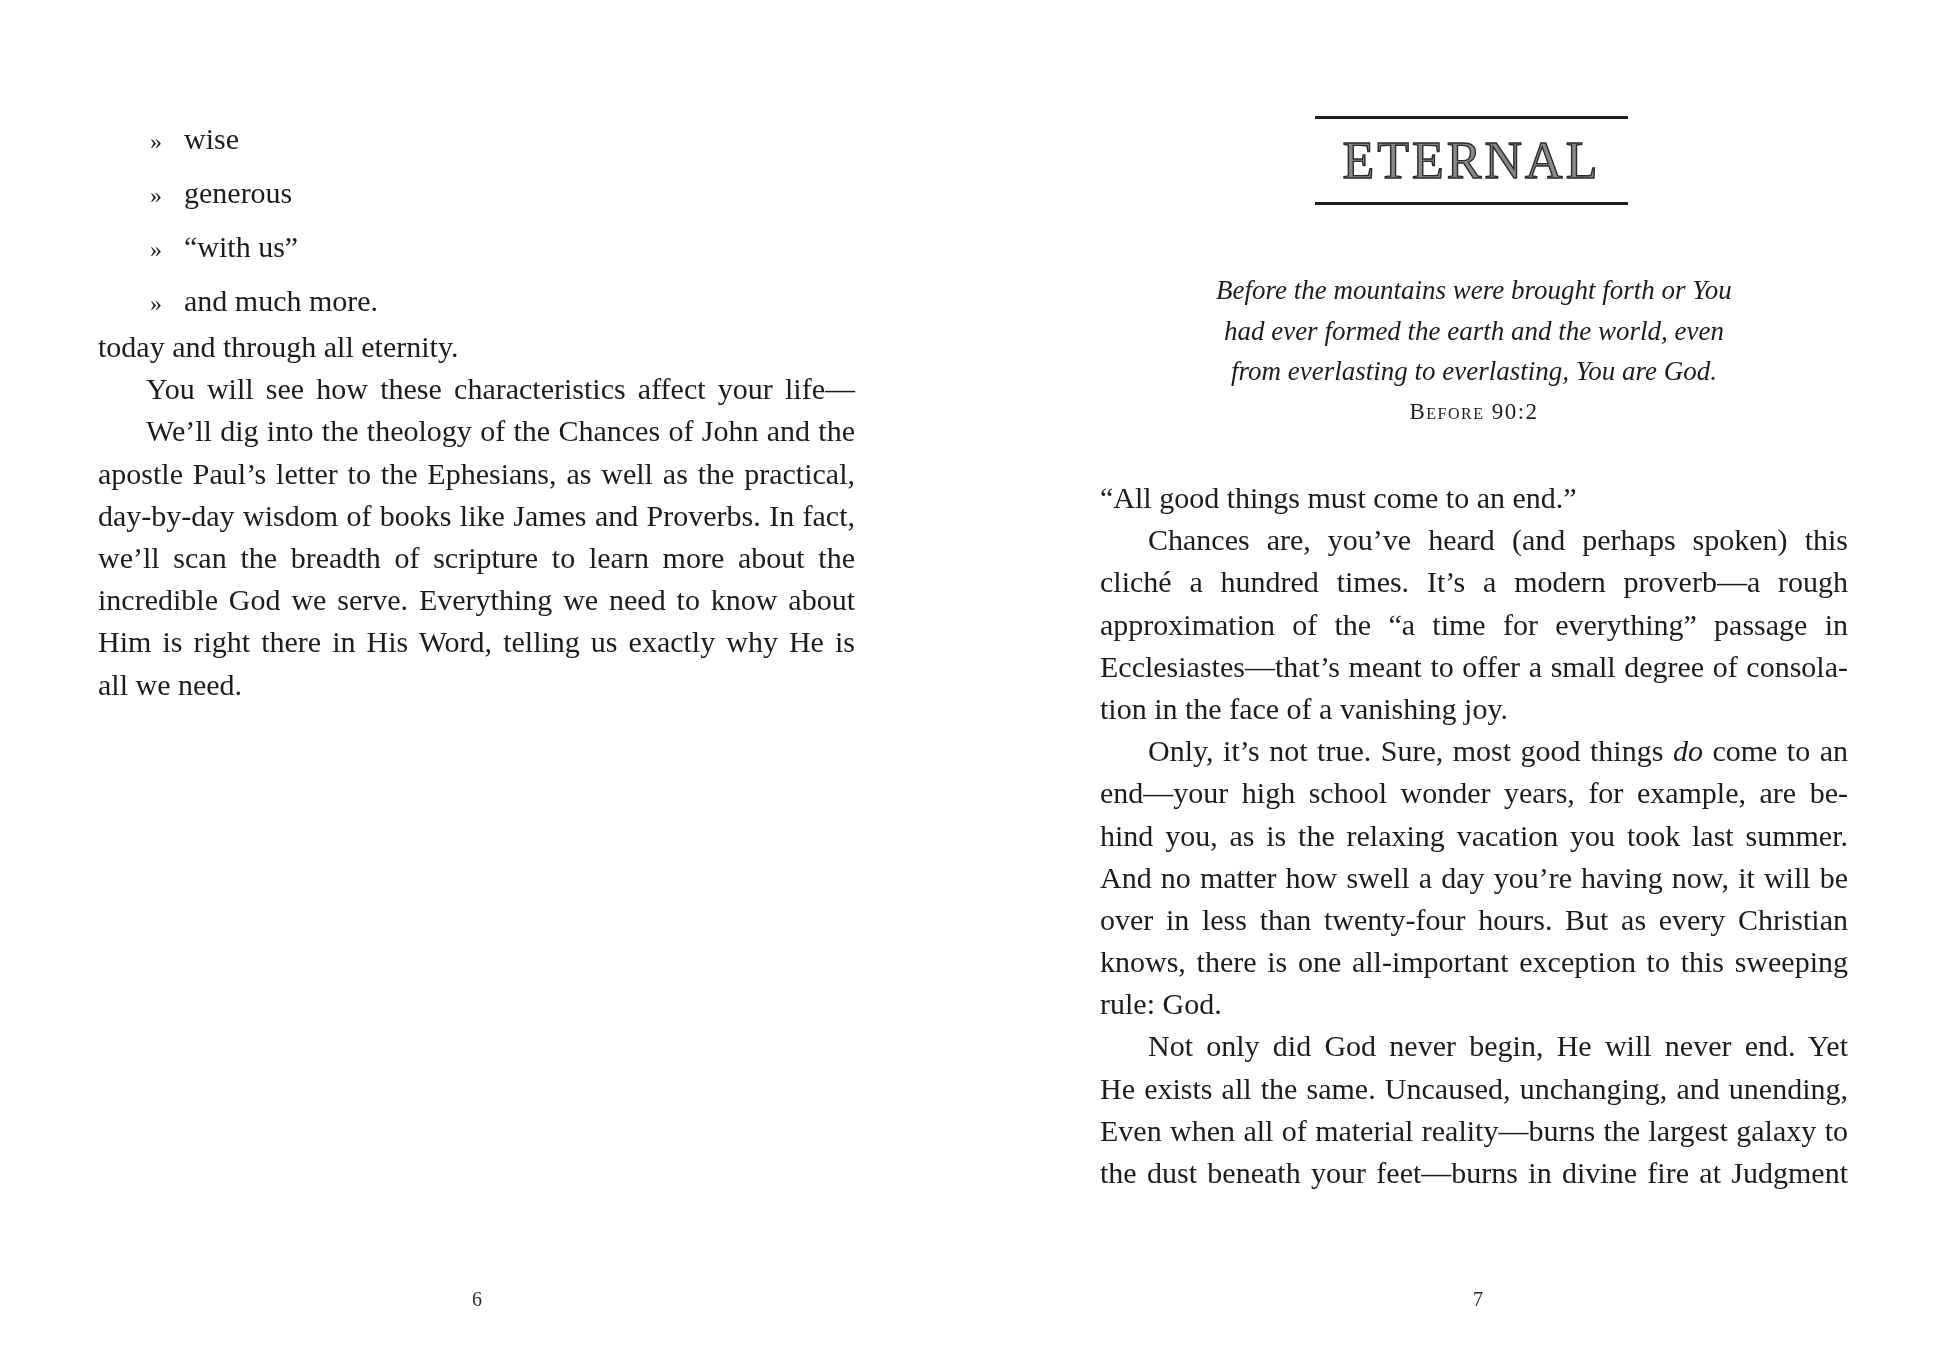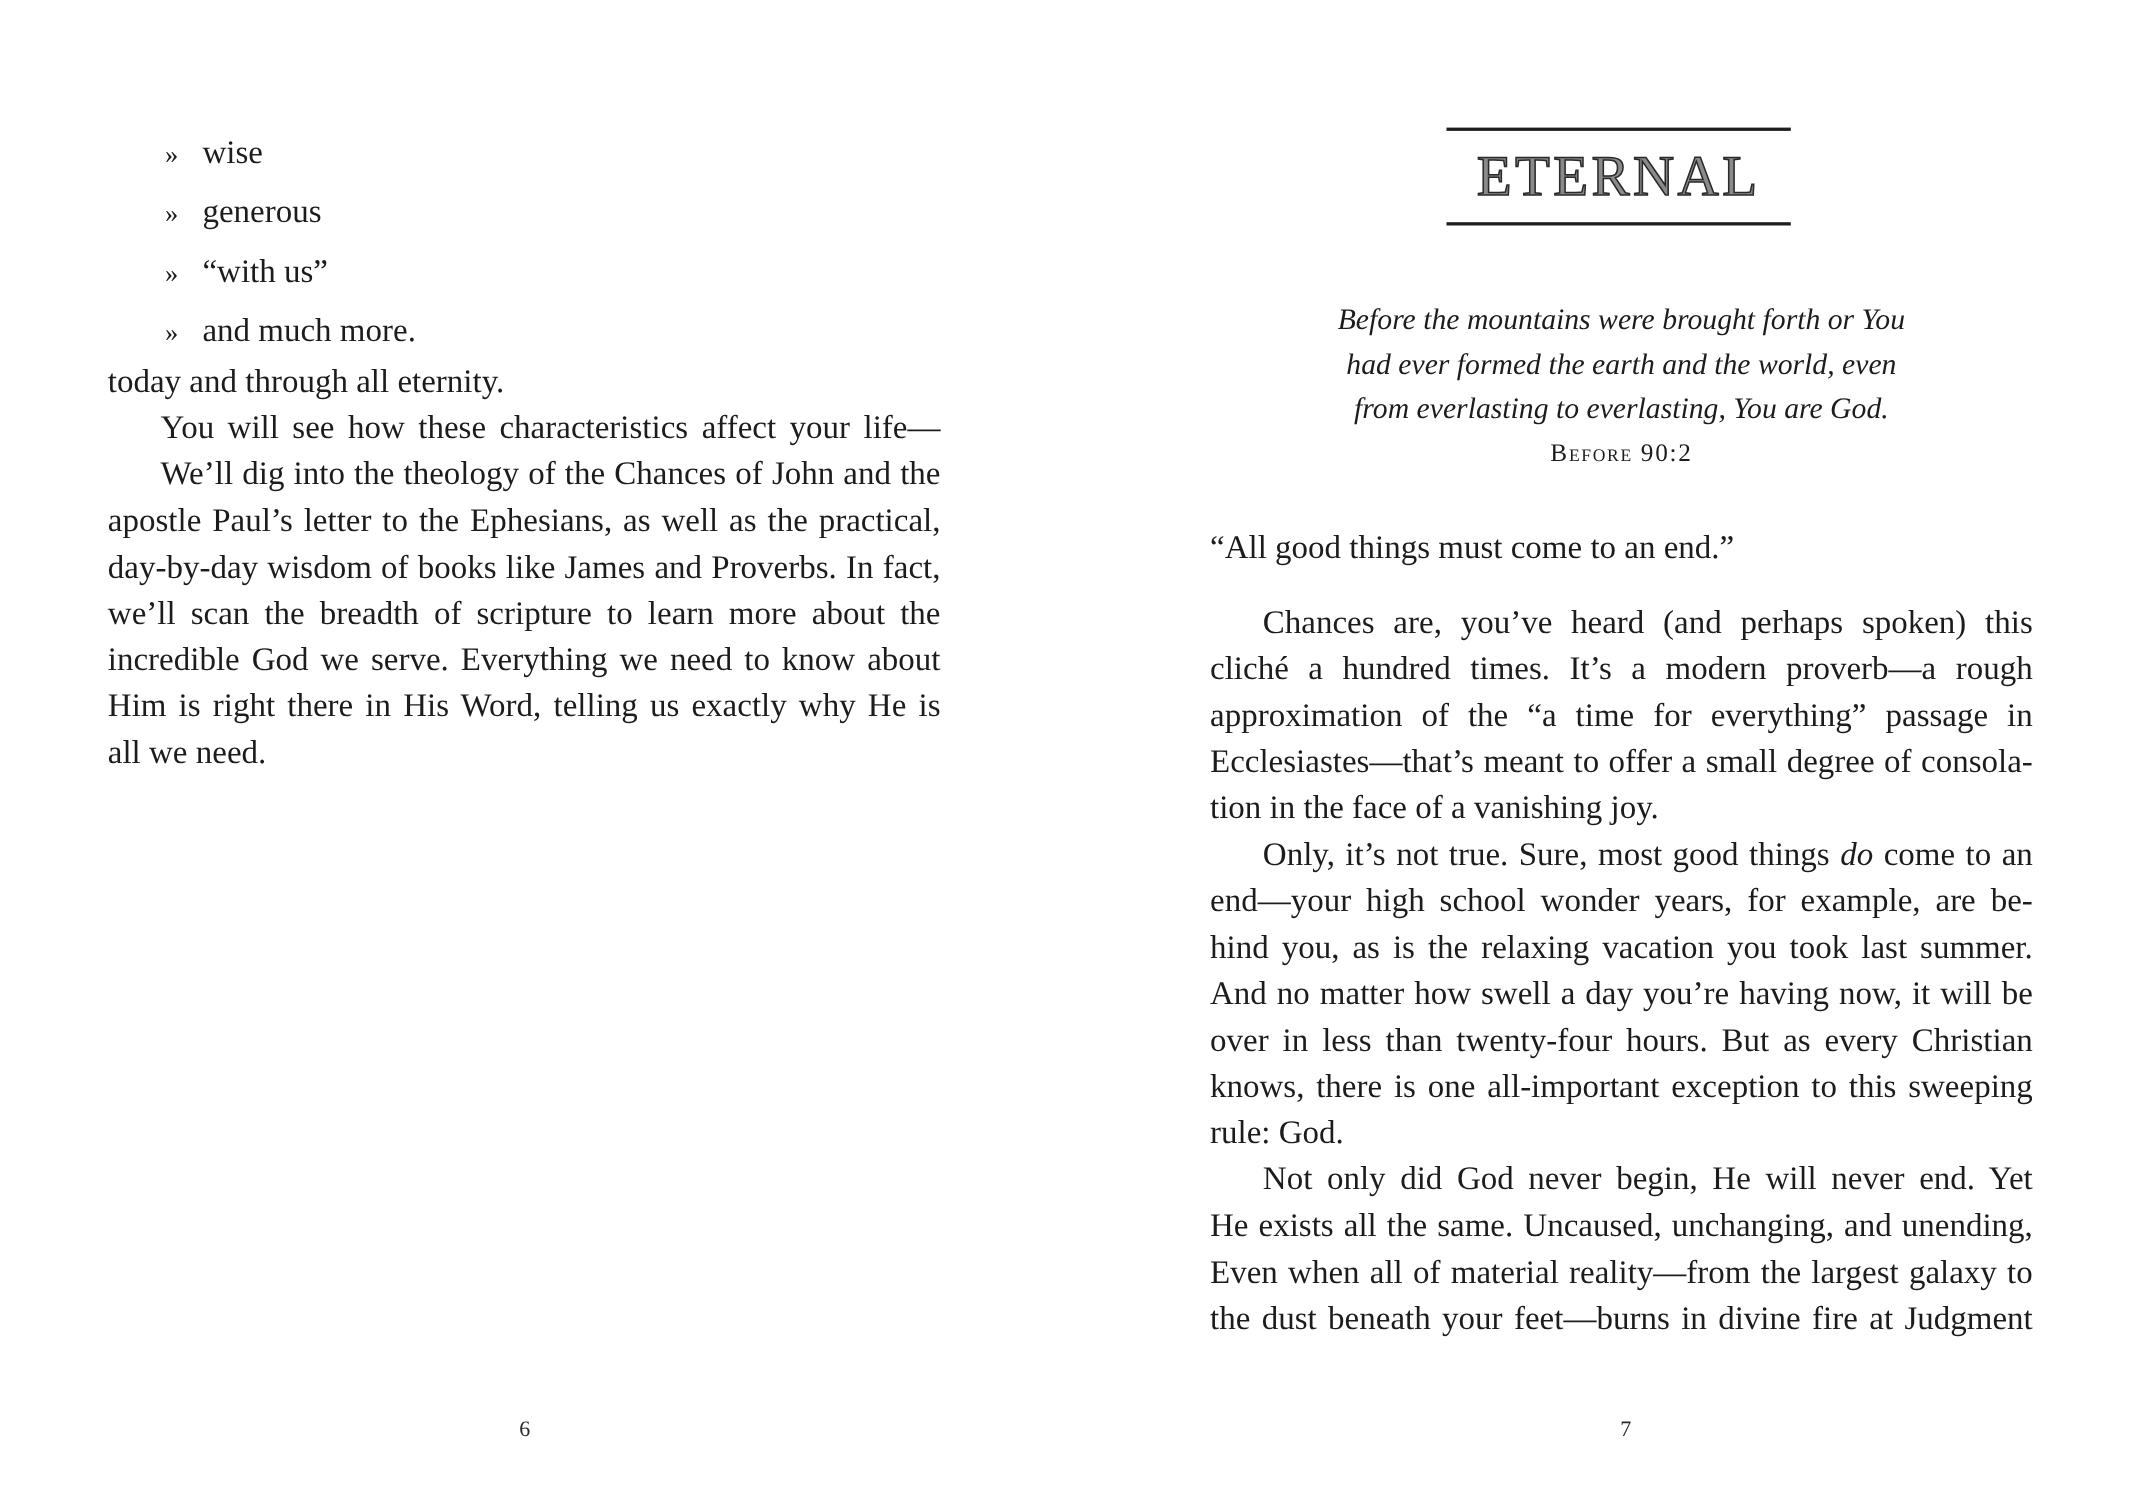--- a/index.html
+++ b/index.html
@@ -173,32 +173,32 @@
 
   <div class="epigraph">
     <span class="epigraph-line">Before the mountains were brought forth or You</span>
     <span class="epigraph-line">had ever formed the earth and the world, even</span>
     <span class="epigraph-line">from everlasting to everlasting, You are God.</span>
     <span class="epigraph-ref">Before 90:2</span>
   </div>
 
   <div class="col col-right">
     <span class="line last" style="display: block; width: auto;">“All good things must come to an end.”</span>
-    <span class="line indent" style="display: block; width: auto; margin-top: 26px;">Chances are, you’ve heard (and perhaps spoken) this</span>
+    <span class="line indent" style="display: block; width: auto;">Chances are, you’ve heard (and perhaps spoken) this</span>
     <span class="line" style="display: block; width: auto;">cliché a hundred times. It’s a modern proverb—a rough</span>
     <span class="line" style="display: block; width: auto;">approximation of the “a time for everything” passage in</span>
     <span class="line" style="display: block; width: auto;">Ecclesiastes—that’s meant to offer a small degree of consola-</span>
     <span class="line last" style="display: block; width: auto;">tion in the face of a vanishing joy.</span>
     <span class="line indent" style="display: block; width: auto;"><span>Only, it’s not true. Sure, most good things </span><em>do</em><span> come to an</span></span>
     <span class="line" style="display: block; width: auto;">end—your high school wonder years, for example, are be-</span>
     <span class="line" style="display: block; width: auto;">hind you, as is the relaxing vacation you took last summer.</span>
     <span class="line" style="display: block; width: auto;">And no matter how swell a day you’re having now, it will be</span>
     <span class="line" style="display: block; width: auto;">over in less than twenty-four hours. But as every Christian</span>
     <span class="line" style="display: block; width: auto;">knows, there is one all-important exception to this sweeping</span>
     <span class="line last" style="display: block; width: auto;">rule: God.</span>
     <span class="line indent" style="display: block; width: auto;">Not only did God never begin, He will never end. Yet</span>
     <span class="line" style="display: block; width: auto;">He exists all the same. Uncaused, unchanging, and unending,</span>
-    <span class="line" style="display: block; width: auto;">Even when all of material reality—from the largest galaxy to</span>
+    <span class="line" style="display: block; width: auto;">Even when all of material reality—burns the largest galaxy to</span>
     <span class="line" style="display: block; width: auto;">the dust beneath your feet—burns in divine fire at Judgment</span>
   </div>
 
   <div class="page-number">7</div>
 </div>
 
 </body></html>

